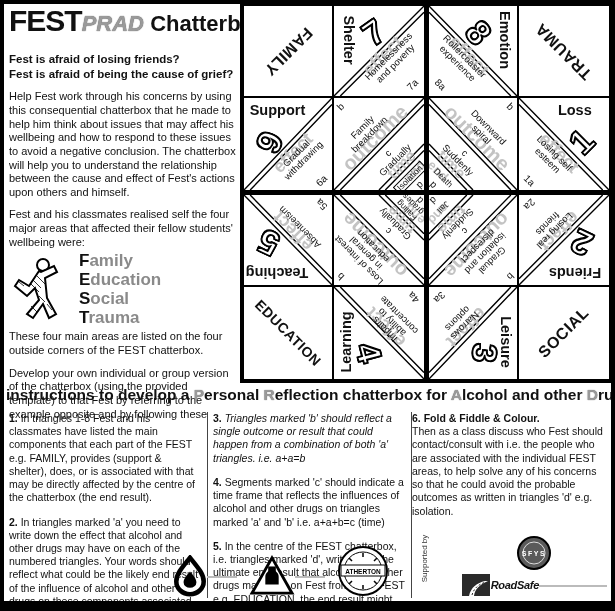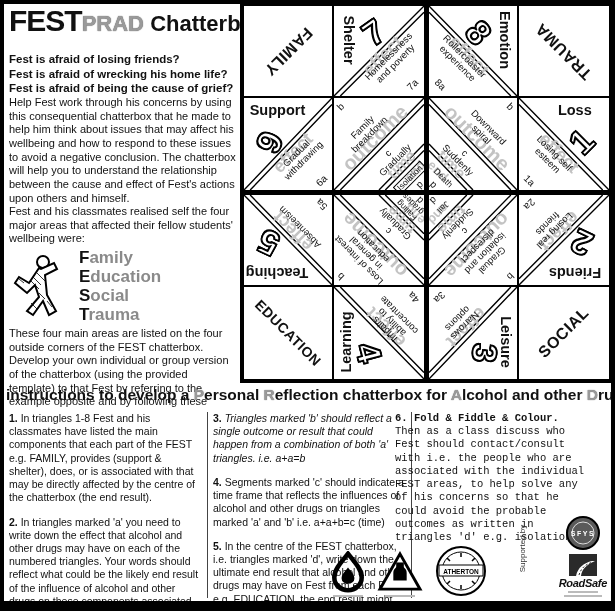--- a/index.html
+++ b/index.html
@@ -4,25 +4,25 @@
 <style>
   html,body{margin:0;padding:0;background:#777;}
   #page{position:relative;width:615px;height:611px;background:#fff;overflow:hidden;
         font-family:"Liberation Sans",sans-serif;color:#111;}
   #frame{position:absolute;inset:0;border:4px solid #000;border-bottom:10px solid #000;pointer-events:none;z-index:50;}
 
   
   #leftcol{position:absolute;left:9px;top:6px;width:227px;}
   .title{white-space:nowrap;line-height:1;}
   .title .fest{font-size:30px;font-weight:900;letter-spacing:-1px;}
-  .title .prad{font-size:22px;font-weight:900;color:#9a9a9a;
+  .title .prad{font-size:22px;font-weight:900;font-style:italic;color:#9a9a9a;
                text-shadow:0 0 1px #444;letter-spacing:0;margin-top:14px;}
   .title .rest{font-size:22px;font-weight:900;}
   .questions{margin-top:16px;font-size:11.5px;font-weight:bold;line-height:1.28;}
-  .para{font-size:11px;line-height:1.24;}
+  .para{margin-top:9px;font-size:11px;line-height:1.24;}
   .acrow{display:flex;align-items:center;margin-top:2px;}
   .aclist{margin-left:14px;line-height:1.12;}
   .aclist .ini{font-size:17px;font-weight:bold;color:#111;}
   .aclist .restg{font-size:17px;font-weight:bold;color:#8a8a8a;}
 
   
   #cbx{position:absolute;left:240px;top:2px;width:373px;height:381px;background:#000;
        padding:4px;box-sizing:border-box;display:grid;grid-template-columns:1fr 1fr;
        grid-template-rows:1fr 1fr;gap:5px;}
   .quad{background:#fff;display:grid;grid-template-columns:1fr 1fr;grid-template-rows:1fr 1fr;}
@@ -47,48 +47,47 @@
   .wm.outcome{font-size:20px;}
   .wm.effect{font-size:18px;}
   .wm.time{font-size:16px;}
   .wm.end{font-size:13px;}
 
   
   #ihead{position:absolute;left:6px;top:386px;width:605px;font-size:15.5px;font-weight:bold;
          white-space:nowrap;}
   .gcap{color:#9a9a9a;text-shadow:0 0 1px #555;}
   .icol{position:absolute;top:412px;width:192px;font-size:10.5px;line-height:1.26;}
-  #icol1{left:9px;} #icol2{left:213px;} #icol3{left:395px;font-family:Liberation Mono, monospace;}
+  #icol1{left:9px;} #icol2{left:213px;} #icol3{left:412px;}
   .iitem{margin-bottom:11px;}
   .iitem .lead{font-weight:bold;}
   .vdiv{position:absolute;top:412px;height:186px;width:1px;background:#444;}
   #vdiv1{left:207px;} #vdiv2{left:411px;}
 
   
   #logos{position:absolute;right:8px;bottom:14px;display:flex;align-items:flex-end;gap:12px;z-index:5;}
-  .logo{display:flex;flex-direction:column;align-items:center;}
+  .logo{display:flex;flex-direction:row;align-items:center;}
   .capline{width:30px;height:2px;background:#bbb;margin-top:2px;}
   #supportedby{font-size:8px;color:#333;transform:rotate(-90deg) translateX(8px);
                transform-origin:center;white-space:nowrap;align-self:center;}
   .rsname{font-size:11px;font-weight:900;font-style:italic;letter-spacing:-.3px;}
   .stack{display:flex;flex-direction:column;align-items:center;gap:2px;}
 </style>
 </head>
 <body>
 
 <div id="page">
   <div id="frame"></div>
 
   <div id="leftcol">
     <div class="title">
       <span class="fest">FEST</span><span class="prad">PRAD</span><span class="rest"> Chatterbox</span>
     </div>
     <div class="questions">
       <div>Fest is afraid of losing friends?</div>
-      <div>Fest is afraid of wrecking his home life?</div>
       <div>Fest is afraid of being the cause of grief?</div>
     </div>
     <div class="para">Help Fest work through his concerns by using this consequential chatterbox that he made to help him think about issues that may affect his wellbeing and how to respond to these issues to avoid a negative conclusion. The chatterbox will help you to understand the relationship between the cause and effect of Fest's actions upon others and himself.</div>
     <div class="para">Fest and his classmates realised self the four major areas that affected their fellow students' wellbeing were:</div>
     <div class="acrow">
       <svg width="56" height="66" viewBox="0 0 56 66">
         <g stroke="#000" stroke-width="2" fill="#fff">
           <circle cx="34" cy="9" r="6"></circle>
           <path d="M30,15 L20,30 L10,24 L6,30 L18,40 L26,32 L30,44 L18,58 L24,62 L34,48 L40,62 L47,58 L38,42 L36,22 L48,16 L45,10 L32,16 Z"></path>
         </g>

